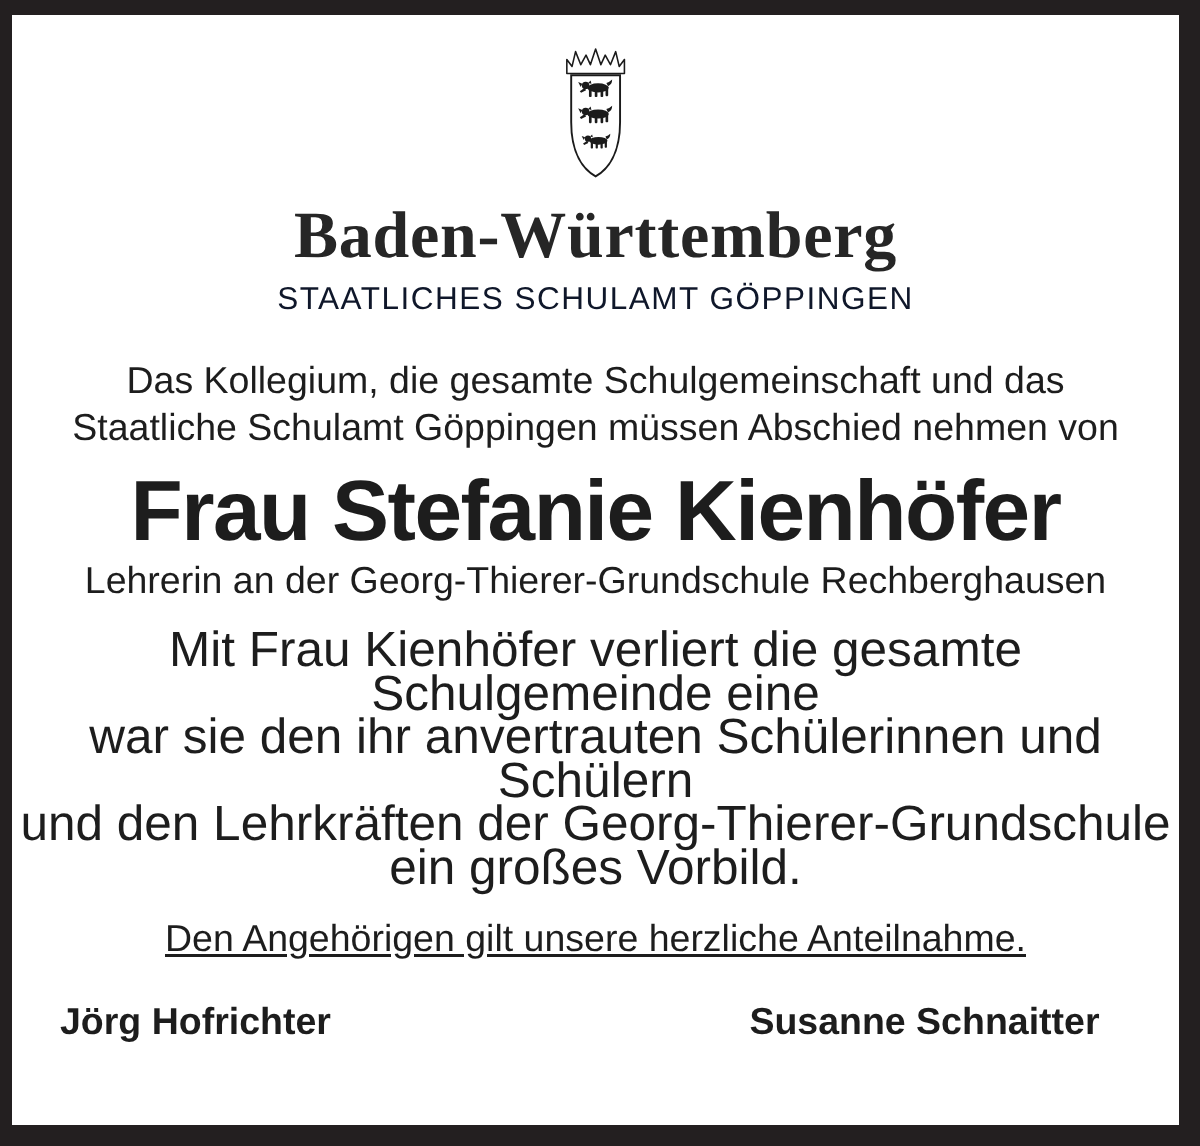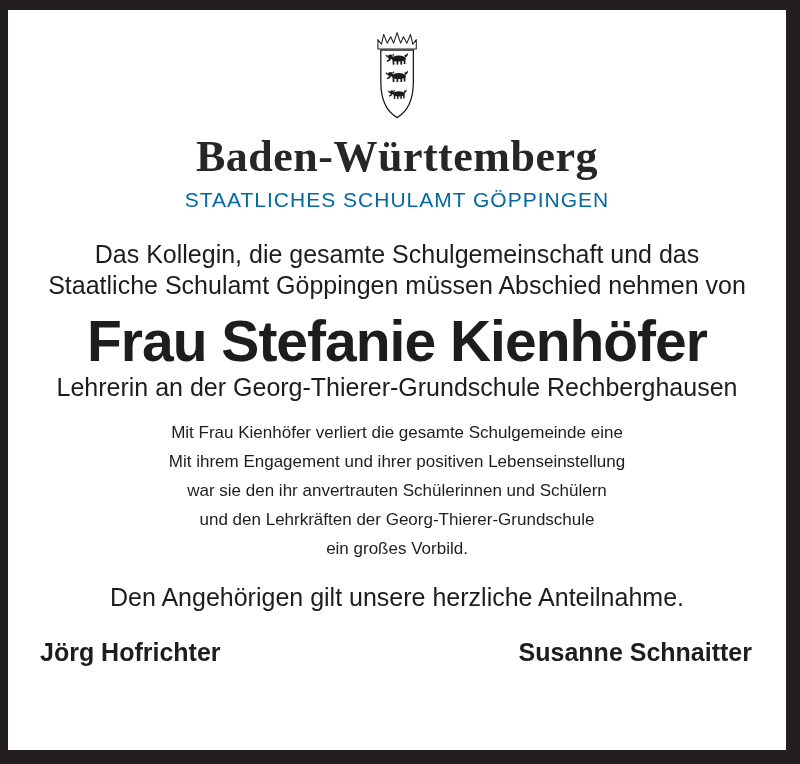--- a/index.html
+++ b/index.html
@@ -31,21 +31,21 @@
     font-size: 44px;
     line-height: 46px;
     color: #262626;
     letter-spacing: 0.5px;
   }
   .authority {
     margin-top: 7px;
     font-size: 21px;
     line-height: 26px;
     letter-spacing: 1px;
-    color: #0369a1;
+    color: #0f172a;
     text-align: center;
   }
   .intro {
     margin-top: 26px;
     font-size: 25px;
     line-height: 31px;
   }
   .deceased-name {
     margin-top: 9px;
     font-size: 57px;
@@ -54,33 +54,34 @@
     letter-spacing: -1px;
     white-space: nowrap;
   }
   .deceased-role {
     font-size: 25px;
     line-height: 30px;
     margin-top: 0;
   }
   .tribute {
     margin-top: 16px;
-    font-size: 17px;
+    font-size: 33px;
     line-height: 29px;
   }
   .condolence {
     margin-top: 19px;
     font-size: 25px;
     line-height: 30px;
+    text-decoration: underline;
   }
   .signatures {
     margin-top: 25px;
     display: flex;
     justify-content: space-between;
-    padding: 0 34px 0 32px;
+    padding: 0 53px 0 32px;
     text-align: left;
   }
   .signature {
     font-weight: 700;
     font-size: 25px;
     line-height: 30px;
   }
 </style>
 </head>
 <body>
@@ -109,30 +110,29 @@
         <use href="#lion" transform="translate(30,44) scale(0.95)"></use>
         <use href="#lion" transform="translate(30,74) scale(0.95)"></use>
         <use href="#lion" transform="translate(34,106) scale(0.8)"></use>
       </svg>
     </div>
 
     <div class="state-name">Baden-Württemberg</div>
     <div class="authority">STAATLICHES SCHULAMT GÖPPINGEN</div>
 
     <div class="intro">
-      <div>Das Kollegin, die gesamte Schulgemeinschaft und das</div>
+      <div>Das Kollegium, die gesamte Schulgemeinschaft und das</div>
       <div>Staatliche Schulamt Göppingen müssen Abschied nehmen von</div>
     </div>
 
     <div class="deceased-name">Frau Stefanie Kienhöfer</div>
     <div class="deceased-role">Lehrerin an der Georg-Thierer-Grundschule Rechberghausen</div>
 
     <div class="tribute">
       <div>Mit Frau Kienhöfer verliert die gesamte Schulgemeinde eine</div>
-      <div>Mit ihrem Engagement und ihrer positiven Lebenseinstellung</div>
       <div>war sie den ihr anvertrauten Schülerinnen und Schülern</div>
       <div>und den Lehrkräften der Georg-Thierer-Grundschule</div>
       <div>ein großes Vorbild.</div>
     </div>
 
     <div class="condolence">Den Angehörigen gilt unsere herzliche Anteilnahme.</div>
 
     <div class="signatures">
       <div class="signature">
         <div>Jörg Hofrichter</div>

